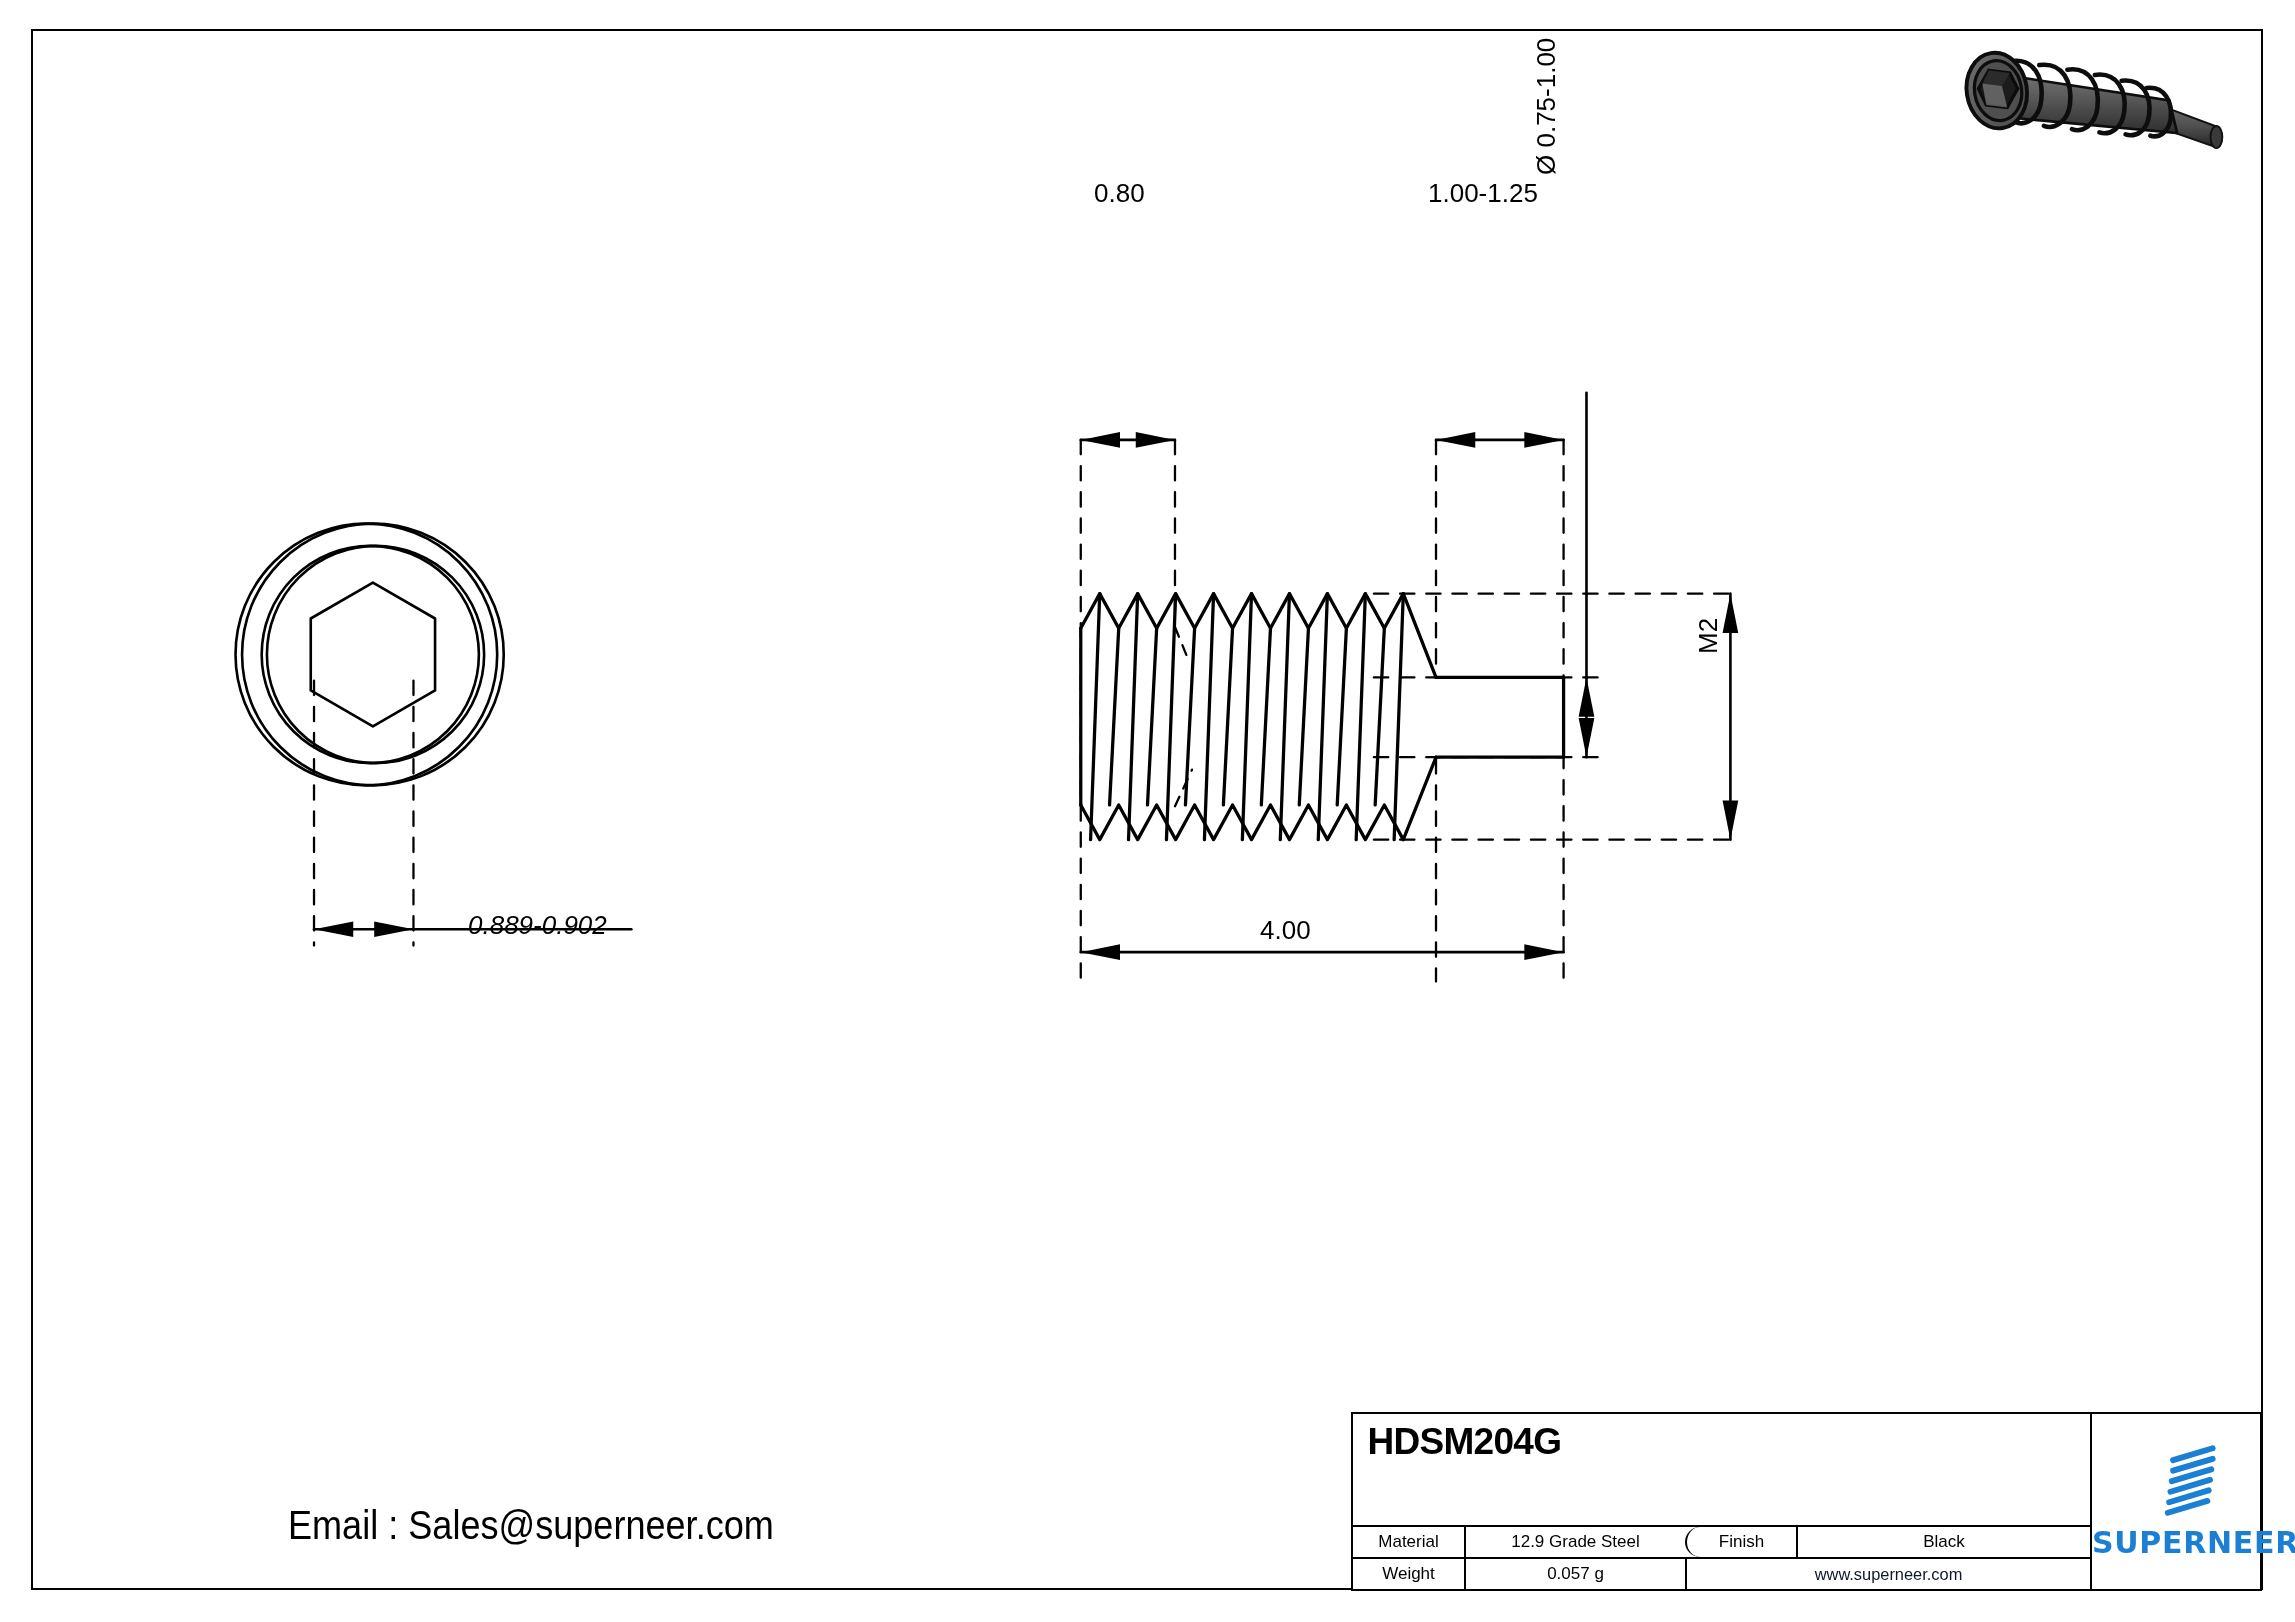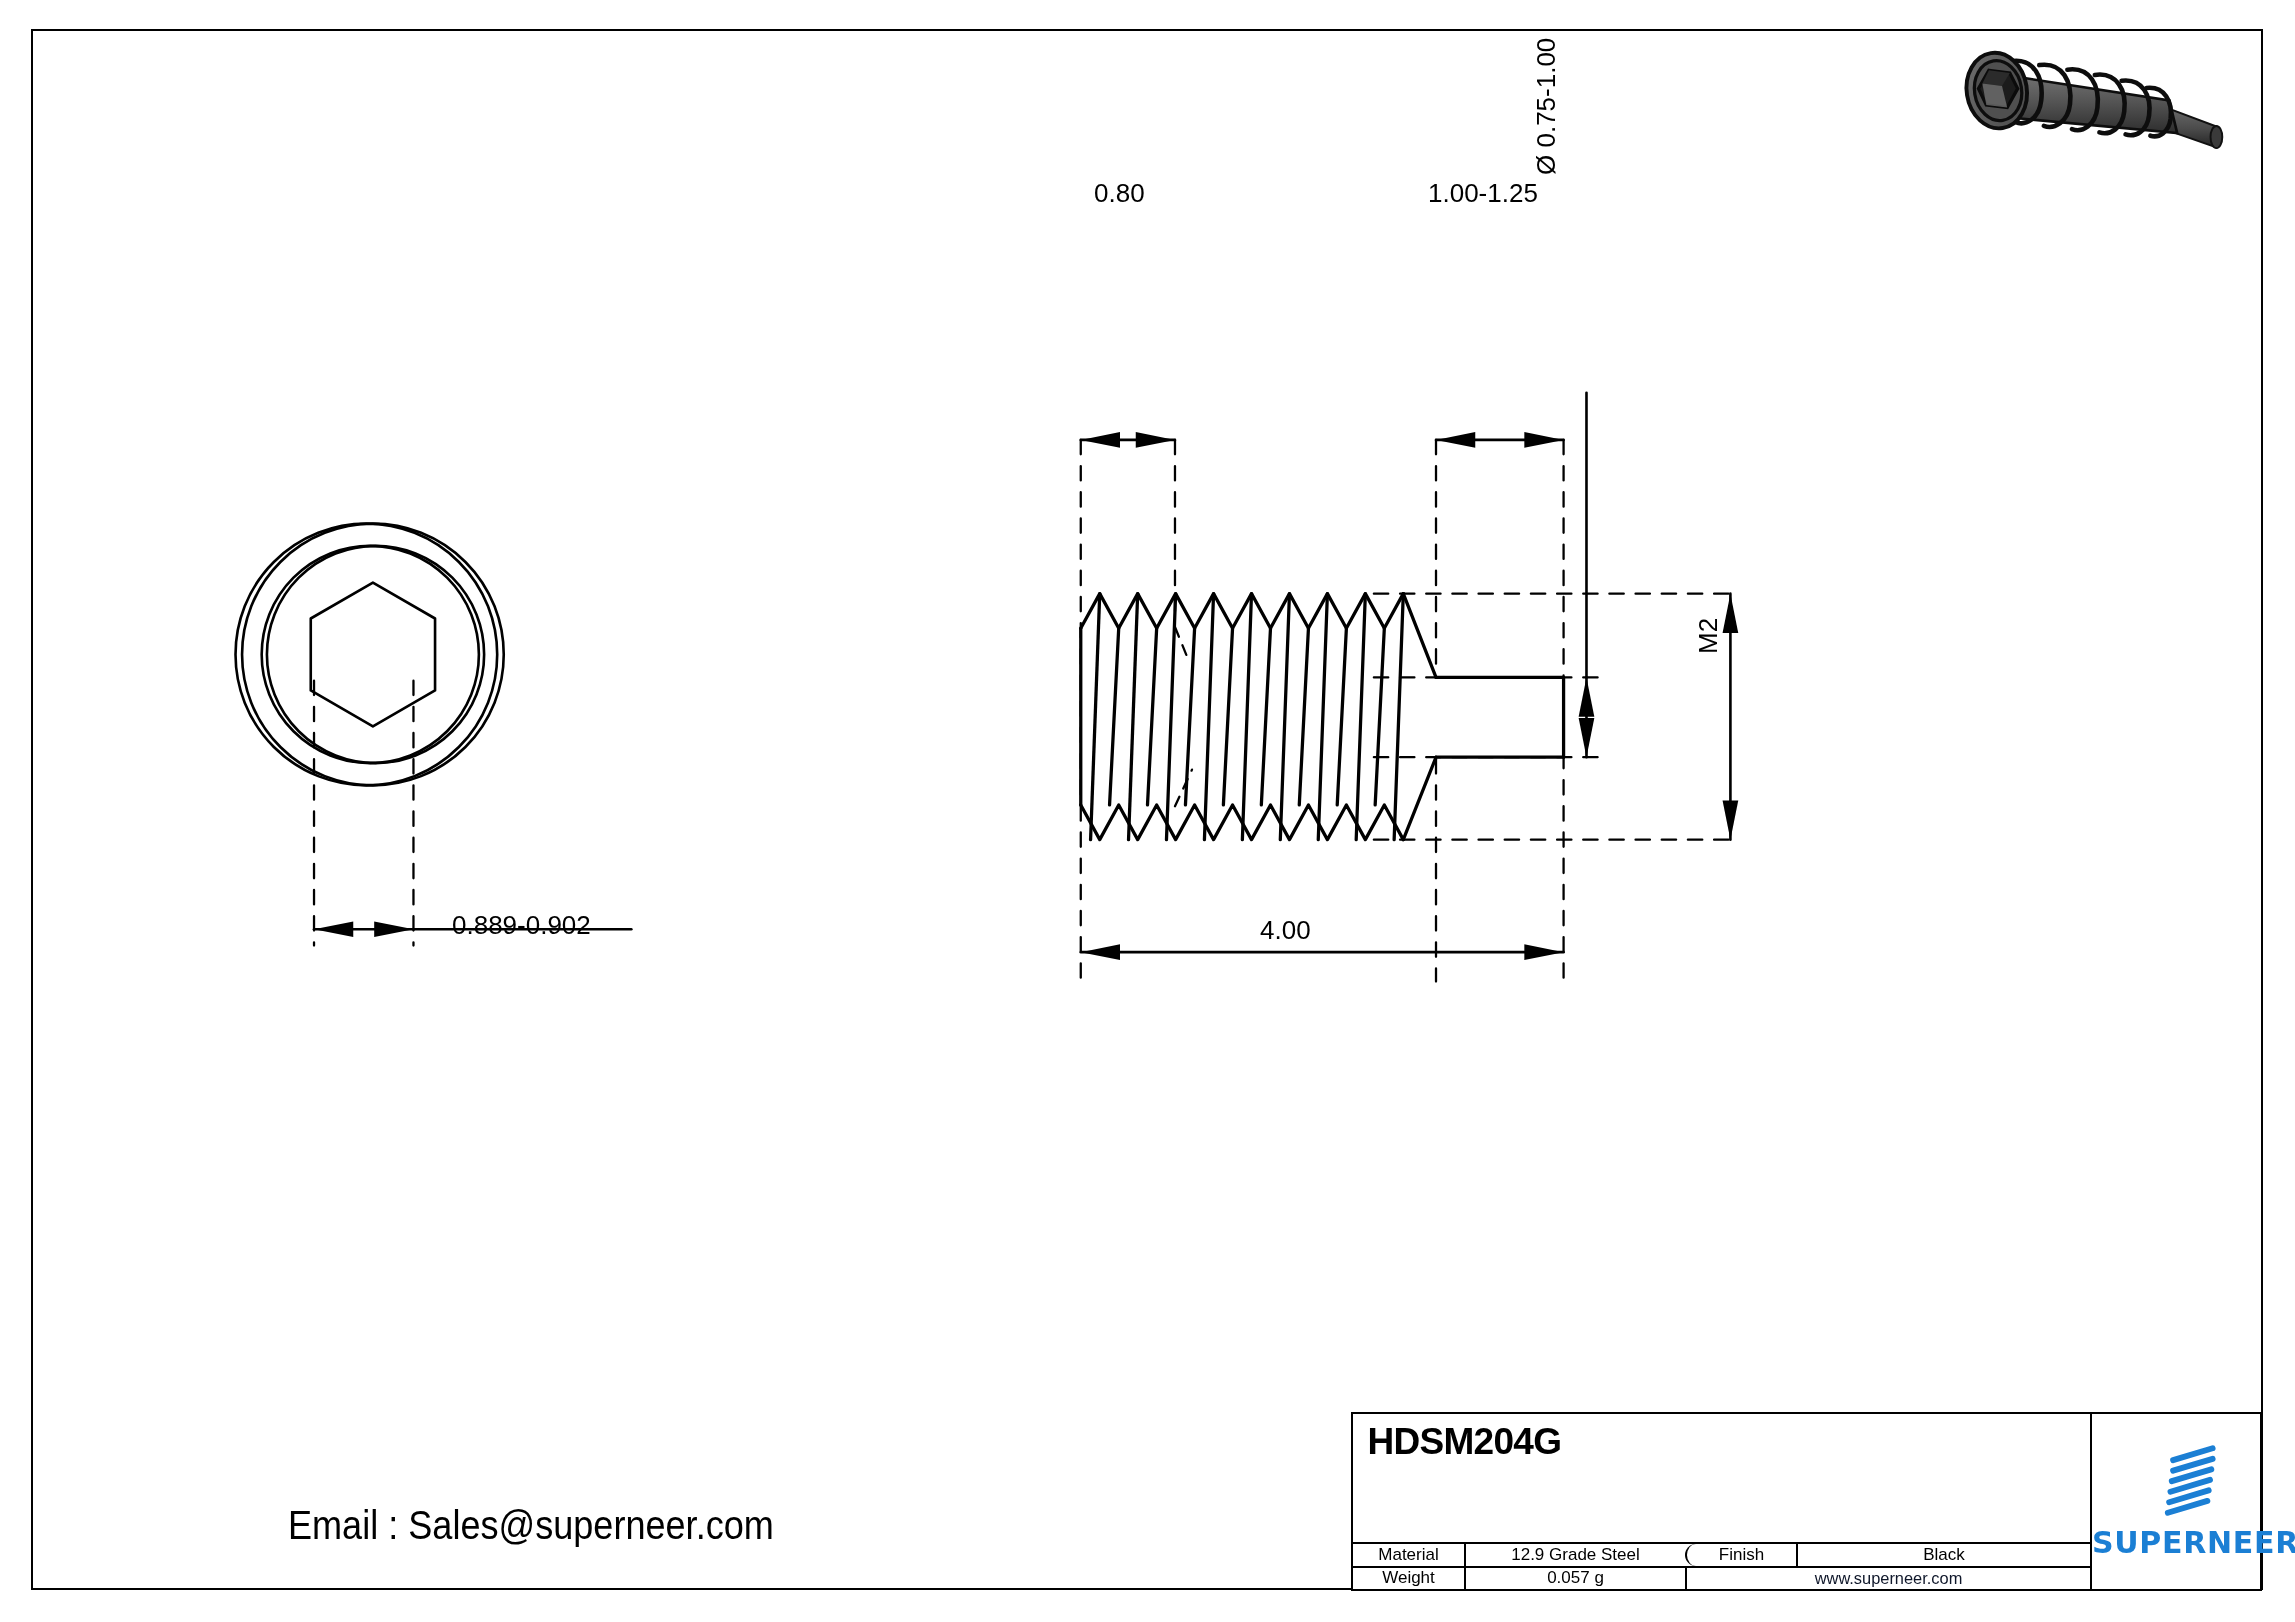--- a/index.html
+++ b/index.html
@@ -9,21 +9,21 @@
   #sheet{position:absolute;left:0;top:0;width:2295px;height:1623px;background:#fff;}
   #border{position:absolute;left:31px;top:29.4px;width:2232px;height:1561px;
           border:2.6px solid #000;box-sizing:border-box;}
   .svgwrap{position:absolute;left:0;top:0;width:2295px;height:1623px;pointer-events:none;}
   #render3d{position:absolute;left:1934px;top:23px;width:353px;height:128px;}
   
   #titleblock{position:absolute;left:1351px;top:1412px;width:911px;height:179px;
               border:2px solid #000;box-sizing:border-box;background:#fff;
               display:flex;flex-direction:row;}
   #tb-left{flex:0 0 739px;display:flex;flex-direction:column;border-right:2px solid #000;box-sizing:border-box;}
-  #tb-desc{height:130px;box-sizing:border-box;border-bottom:2px solid #000;padding:9.2px 0 0 14.4px;}
+  #tb-desc{height:113px;box-sizing:border-box;border-bottom:2px solid #000;padding:9.2px 0 0 14.4px;}
   #tb-part{font-size:37px;font-weight:bold;letter-spacing:-0.7px;line-height:1.05;}
   #tb-sub{font-size:19px;line-height:1.35;margin-top:6.5px;max-width:700px;}
   .tb-row{display:flex;flex-direction:row;flex:1 1 0;box-sizing:border-box;}
   .tb-row.first{border-bottom:2px solid #000;}
   .tb-cell{display:flex;align-items:center;justify-content:center;
            font-size:17px;box-sizing:border-box;}
   .tb-cell.bordL{border-left:2px solid #000;}
   .c-lbl{flex:0 0 111px;}
   .c-val{flex:0 0 221px;}
   .c-lbl2{flex:0 0 111px;border-radius:15px;}
@@ -38,21 +38,21 @@
   #email{position:absolute;left:288px;top:1502px;font-size:41px;
          font-family:"Liberation Sans Narrow","Liberation Sans",sans-serif;
          transform:scaleX(0.88);transform-origin:left center;white-space:nowrap;}
   
   .dimtxt{position:absolute;font-size:26px;white-space:nowrap;letter-spacing:0px;}
   #d-080{left:1094px;top:178px;}
   #d-100125{left:1428px;top:178px;}
   #d-dia{left:1531px;top:175px;transform:rotate(-90deg);transform-origin:left top;}
   #d-m2{left:1693px;top:654px;transform:rotate(-90deg);transform-origin:left top;}
   #d-400{left:1260px;top:915px;}
-  #d-hex{left:452px;top:910px;}
+  #d-hex{left:468px;top:910px;font-style:italic;}
 </style>
 </head>
 <body>
 
 <div id="sheet">
 
   <div id="border"></div>
 
   <div id="render3d">
     <svg width="353" height="128" viewBox="0 0 540 195">

